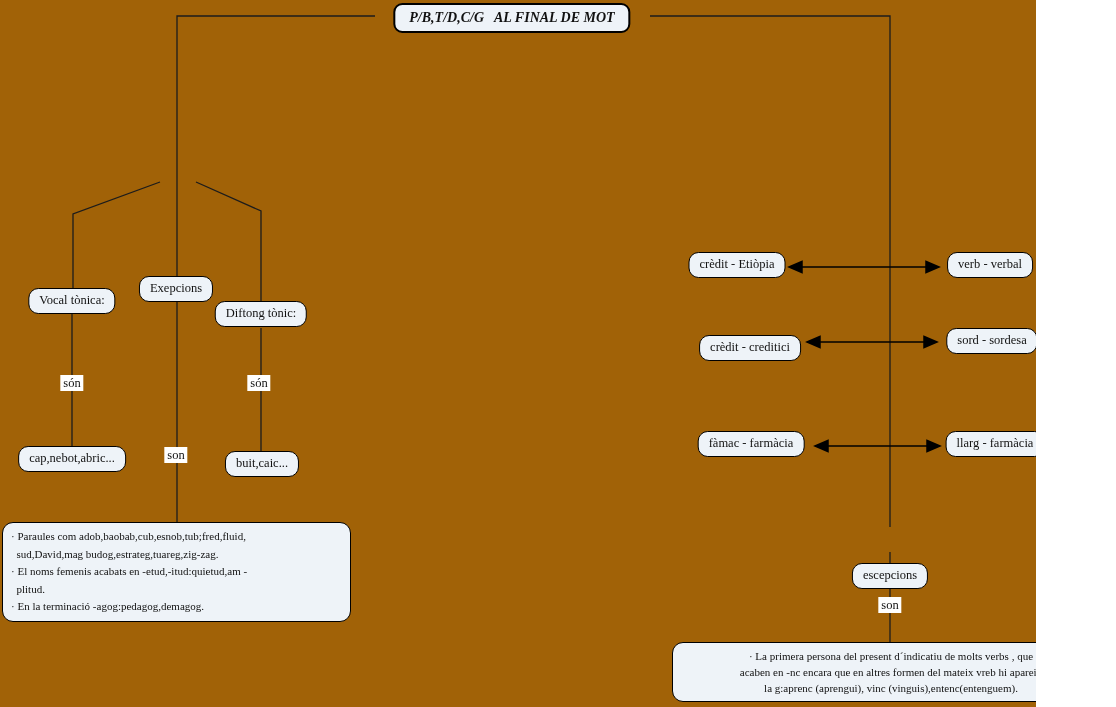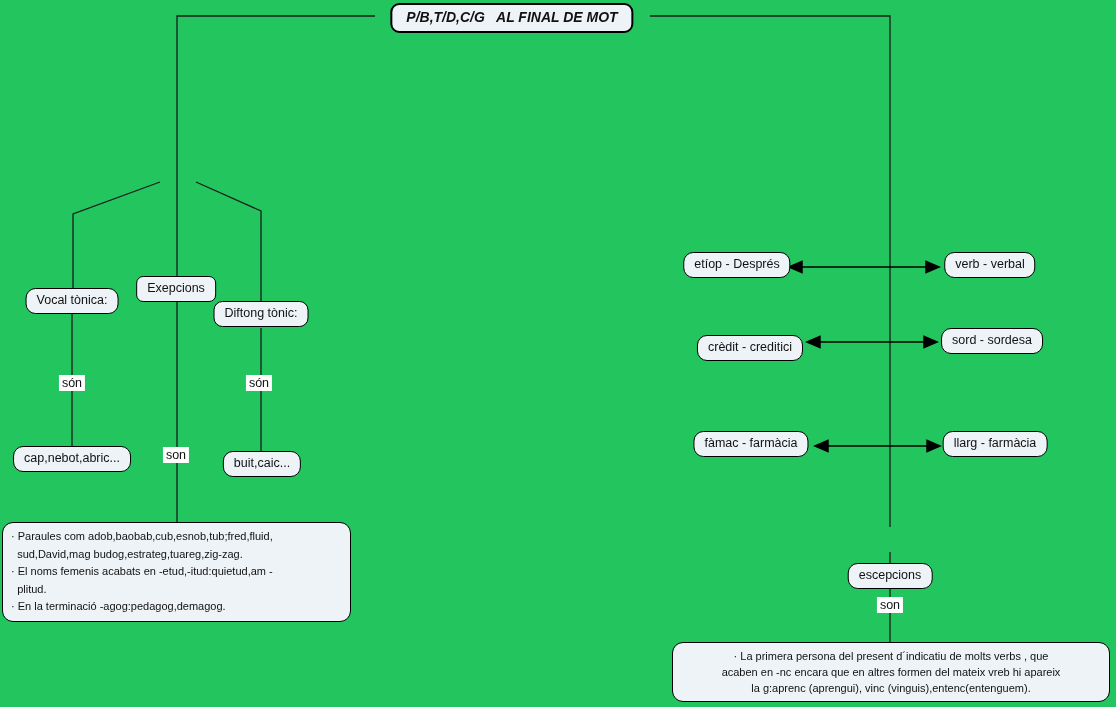--- a/index.html
+++ b/index.html
@@ -1,20 +1,20 @@
 <!DOCTYPE html>
 <html><head>
 <meta charset="utf-8">
 <style>
   html,body{margin:0;padding:0;background:#fff;}
   .canvas{
     position:relative;
-    width:1116px;height:707px;
-    background:#22c55e;
-    font-family:Liberation Sans, sans-serif;
+    width:1036px;height:707px;
+    background:#a16207;
+    font-family:Liberation Serif, serif;
     color:#111;
     overflow:hidden;
   }
   .wires{position:absolute;left:0;top:0;pointer-events:none;}
   .node{
     position:absolute;
     background:#eef3f8;
     border:1px solid #000;
     border-radius:10px;
     padding:3px 10px 4px 10px;
@@ -97,38 +97,38 @@
         <polygon points="815,446 828,440.5 828,451.5"></polygon>
         <polygon points="940,446 927,440.5 927,451.5"></polygon>
       </g>
     </g>
   </svg>
 
   <div class="node title" style="left:512px;top:3px;">P/B,T/D,C/G   AL FINAL DE MOT</div>
 
 
   <div class="node" style="left:72px;top:288px;">Vocal tònica:</div>
-  <div class="node" style="left:176px;top:276px;border-radius:7px;">Exepcions</div>
-  <div class="node" style="left:261px;top:301px;border-radius:9px;">Diftong tònic:</div>
+  <div class="node" style="left:176px;top:276px;">Exepcions</div>
+  <div class="node" style="left:261px;top:301px;">Diftong tònic:</div>
 
   <div class="linklabel" style="left:72px;top:375px;">són</div>
   <div class="linklabel" style="left:259px;top:375px;">són</div>
   <div class="linklabel" style="left:176px;top:447px;">son</div>
 
   <div class="node" style="left:72px;top:446px;">cap,nebot,abric...</div>
   <div class="node" style="left:262px;top:451px;">buit,caic...</div>
 
   <div class="bigbox" style="left:2px;top:522px;width:349px;">· Paraules com adob,baobab,cub,esnob,tub;fred,fluid,
   sud,David,mag budog,estrateg,tuareg,zig-zag.
 · El noms femenis acabats en -etud,-itud:quietud,am -
   plitud.
 · En la terminació -agog:pedagog,demagog.</div>
 
 
-  <div class="node" style="left:737px;top:252px;">etíop - Després</div>
+  <div class="node" style="left:737px;top:252px;">crèdit - Etiòpia</div>
   <div class="node" style="left:990px;top:252px;">verb - verbal</div>
 
   <div class="node" style="left:750px;top:335px;">crèdit - creditici</div>
   <div class="node" style="left:992px;top:328px;">sord - sordesa</div>
 
   <div class="node" style="left:751px;top:431px;">fàmac - farmàcia</div>
   <div class="node" style="left:995px;top:431px;">llarg - farmàcia</div>
 
   <div class="node" style="left:890px;top:526px;margin-top:37px;">escepcions</div>
   <div class="linklabel" style="left:890px;top:597px;">son</div>

